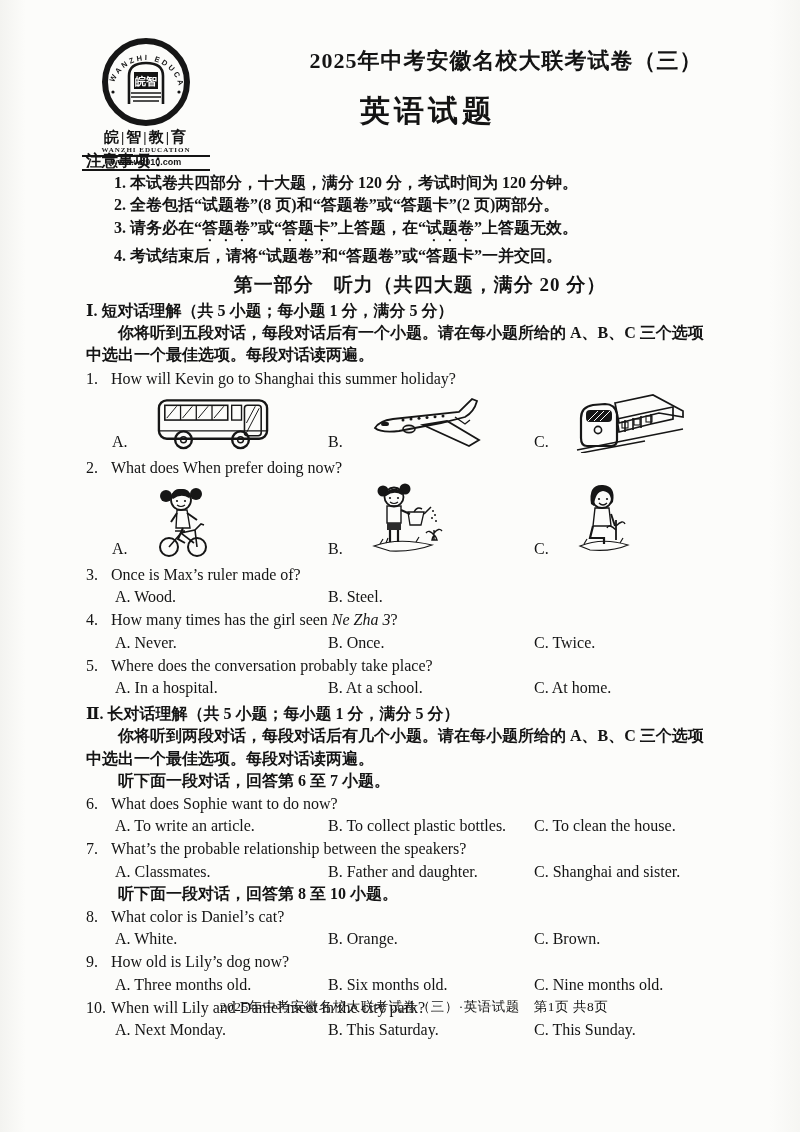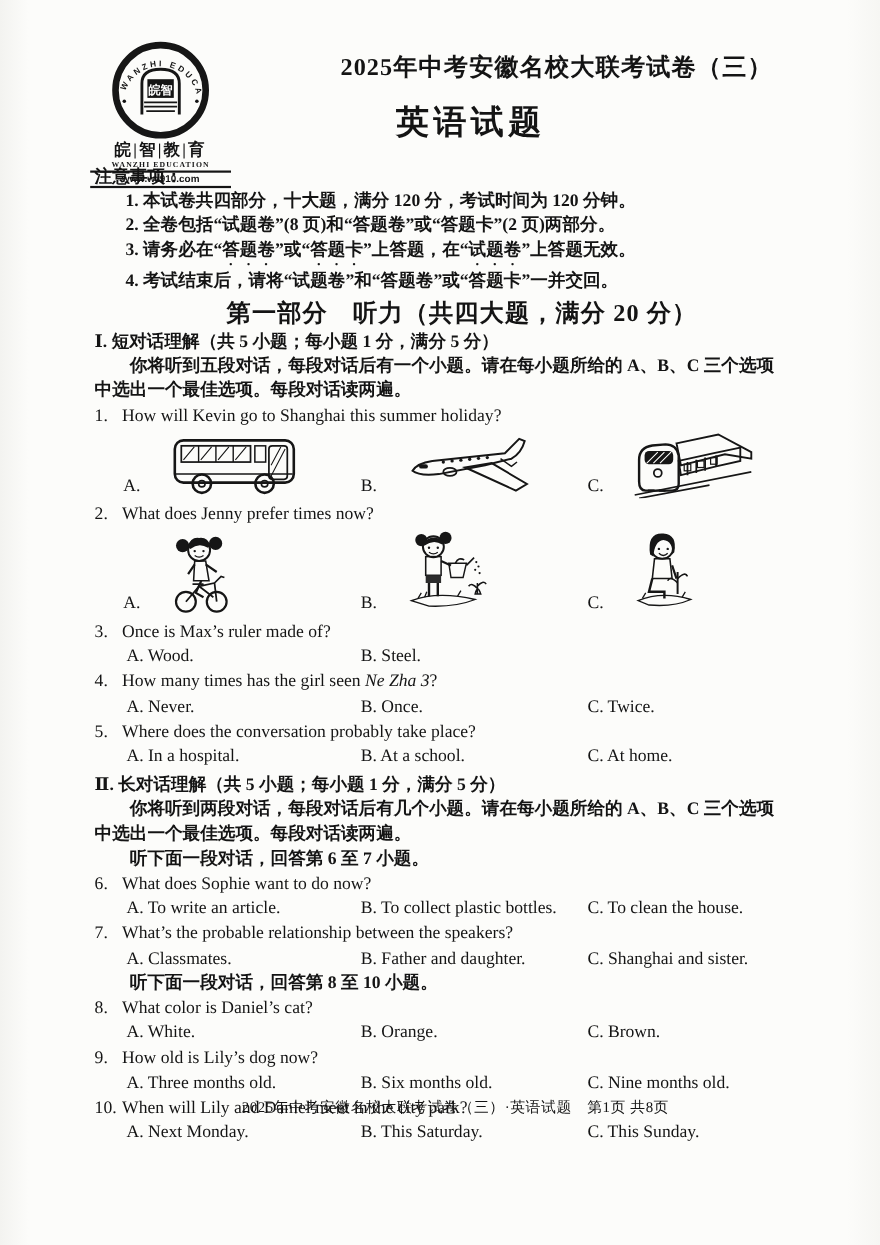--- a/index.html
+++ b/index.html
@@ -20,21 +20,21 @@
   .title2{font-size:30px;font-weight:bold;text-align:center;padding-left:56px;margin-top:15px;letter-spacing:4px;}
   
   .main{padding:0 46px 0 86px;font-size:16px;line-height:22.2px;}
   .notice{margin-top:18px;}
   .notice-h{font-weight:bold;}
   .notice-item{font-weight:bold;padding-left:28px;}
   .dots{
     -webkit-text-emphasis:filled dot;-webkit-text-emphasis-position:under left;
     text-emphasis:filled dot;text-emphasis-position:under left;
   }
-  .part-h{text-align:center;font-size:22px;font-weight:bold;margin-top:7px;letter-spacing:1px;}
+  .part-h{text-align:center;font-size:19px;font-weight:bold;margin-top:7px;letter-spacing:1px;}
   .sec-h{font-weight:bold;margin-top:4px;}
   .instr{font-weight:bold;}
   .ind{text-indent:32px;}
   .q{margin-top:1px;}
   .qnum{display:inline-block;min-width:25px;}
   .opts{display:grid;grid-template-columns:213px 206px auto;margin-left:29px;}
   .imgrow{display:grid;grid-template-columns:216px 206px auto;margin-left:26px;align-items:end;margin:3px 0 4px 26px;}
   .imgopt{display:flex;align-items:flex-end;}
   .olabel{margin-right:26px;}
   .imgopt svg{display:block;}
@@ -145,21 +145,21 @@
             <path d="M50 27 V39 M58 25 V37 M66 23 V35 M76 21 V31" class="ln" stroke-width="1.6"></path>
             <rect x="47" y="29" width="6" height="6" class="ln" stroke-width="1.1"></rect>
             <rect x="59" y="26" width="6" height="6" class="ln" stroke-width="1.1"></rect>
             <rect x="71" y="23" width="6" height="6" class="ln" stroke-width="1.1"></rect>
             <path d="M14 53 h6 M24 53 h6" class="ln" stroke-width="2"></path>
           </svg>
         </div>
       </div>
 
       <div class="q">
-        <span class="qnum">2.</span><span>What does Jenny prefer times now?</span>
+        <span class="qnum">2.</span><span>What does When prefer doing now?</span>
       </div>
       <div class="imgrow">
         <div class="imgopt">
           <span class="olabel">A.</span>
           <svg width="58" height="76" viewBox="0 0 56 76">
             <circle cx="11" cy="12" r="6" fill="#161616"></circle>
             <circle cx="41" cy="10" r="6" fill="#161616"></circle>
             <circle cx="26" cy="16" r="10" fill="#fcfcfa" class="ln" stroke-width="1.8"></circle>
             <path d="M16 13 Q18 4 26 5 Q34 4 36 12 L34 14 Q26 9 18 15 Z" fill="#161616"></path>
             <circle cx="22" cy="17" r="1.1" fill="#161616"></circle>

